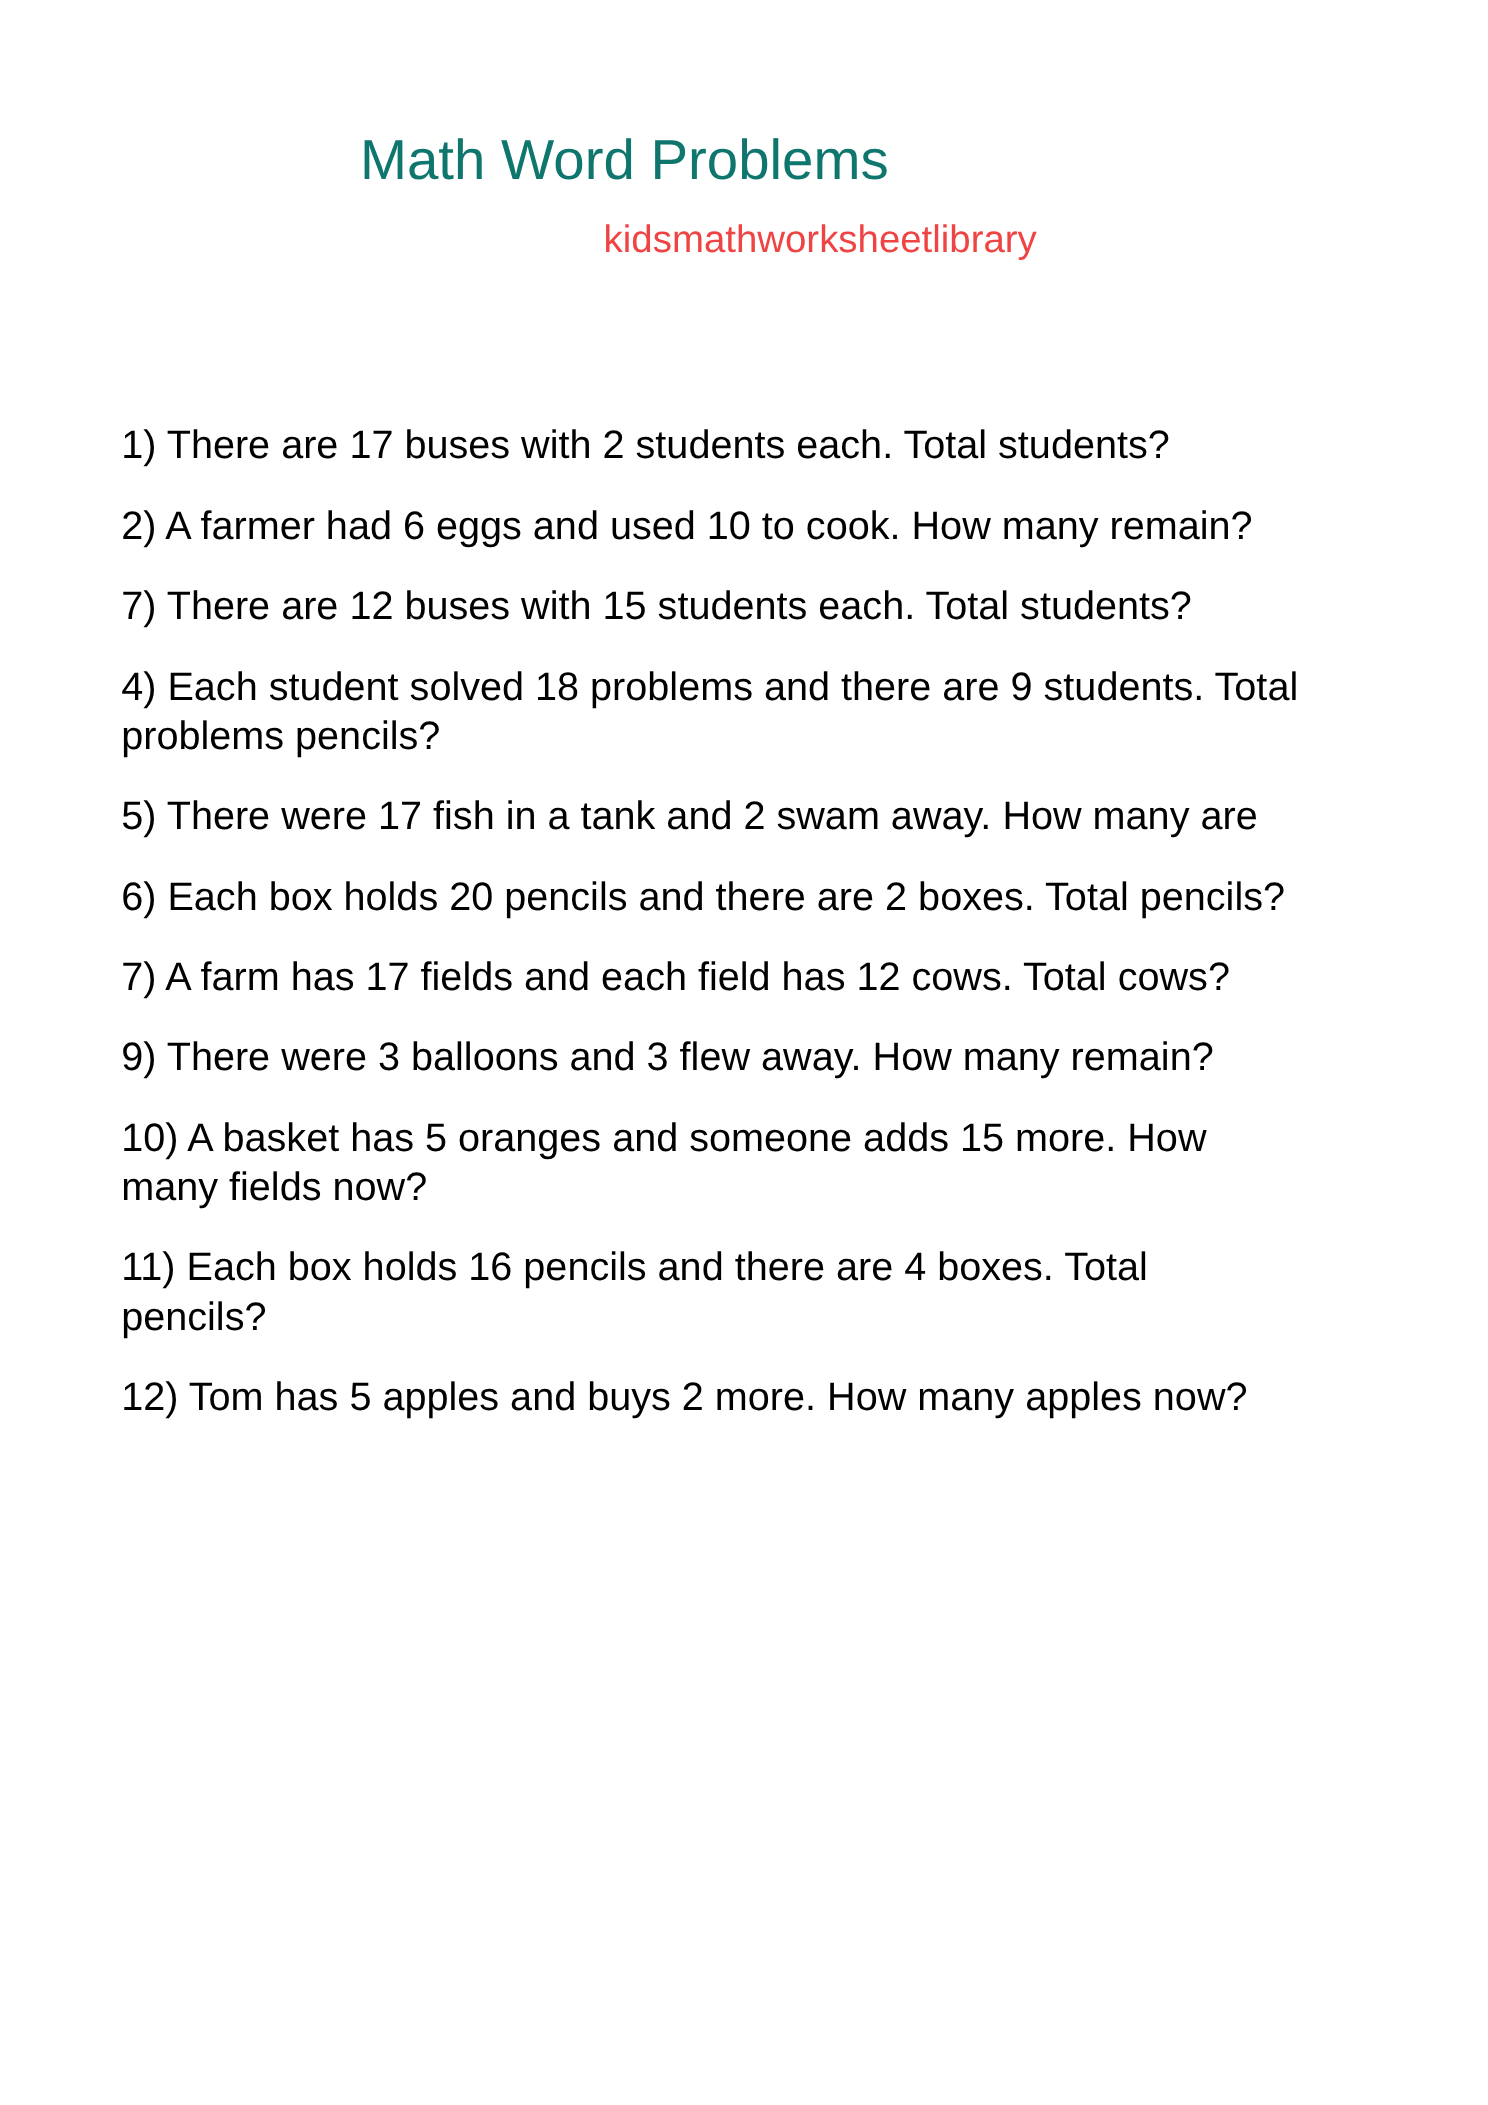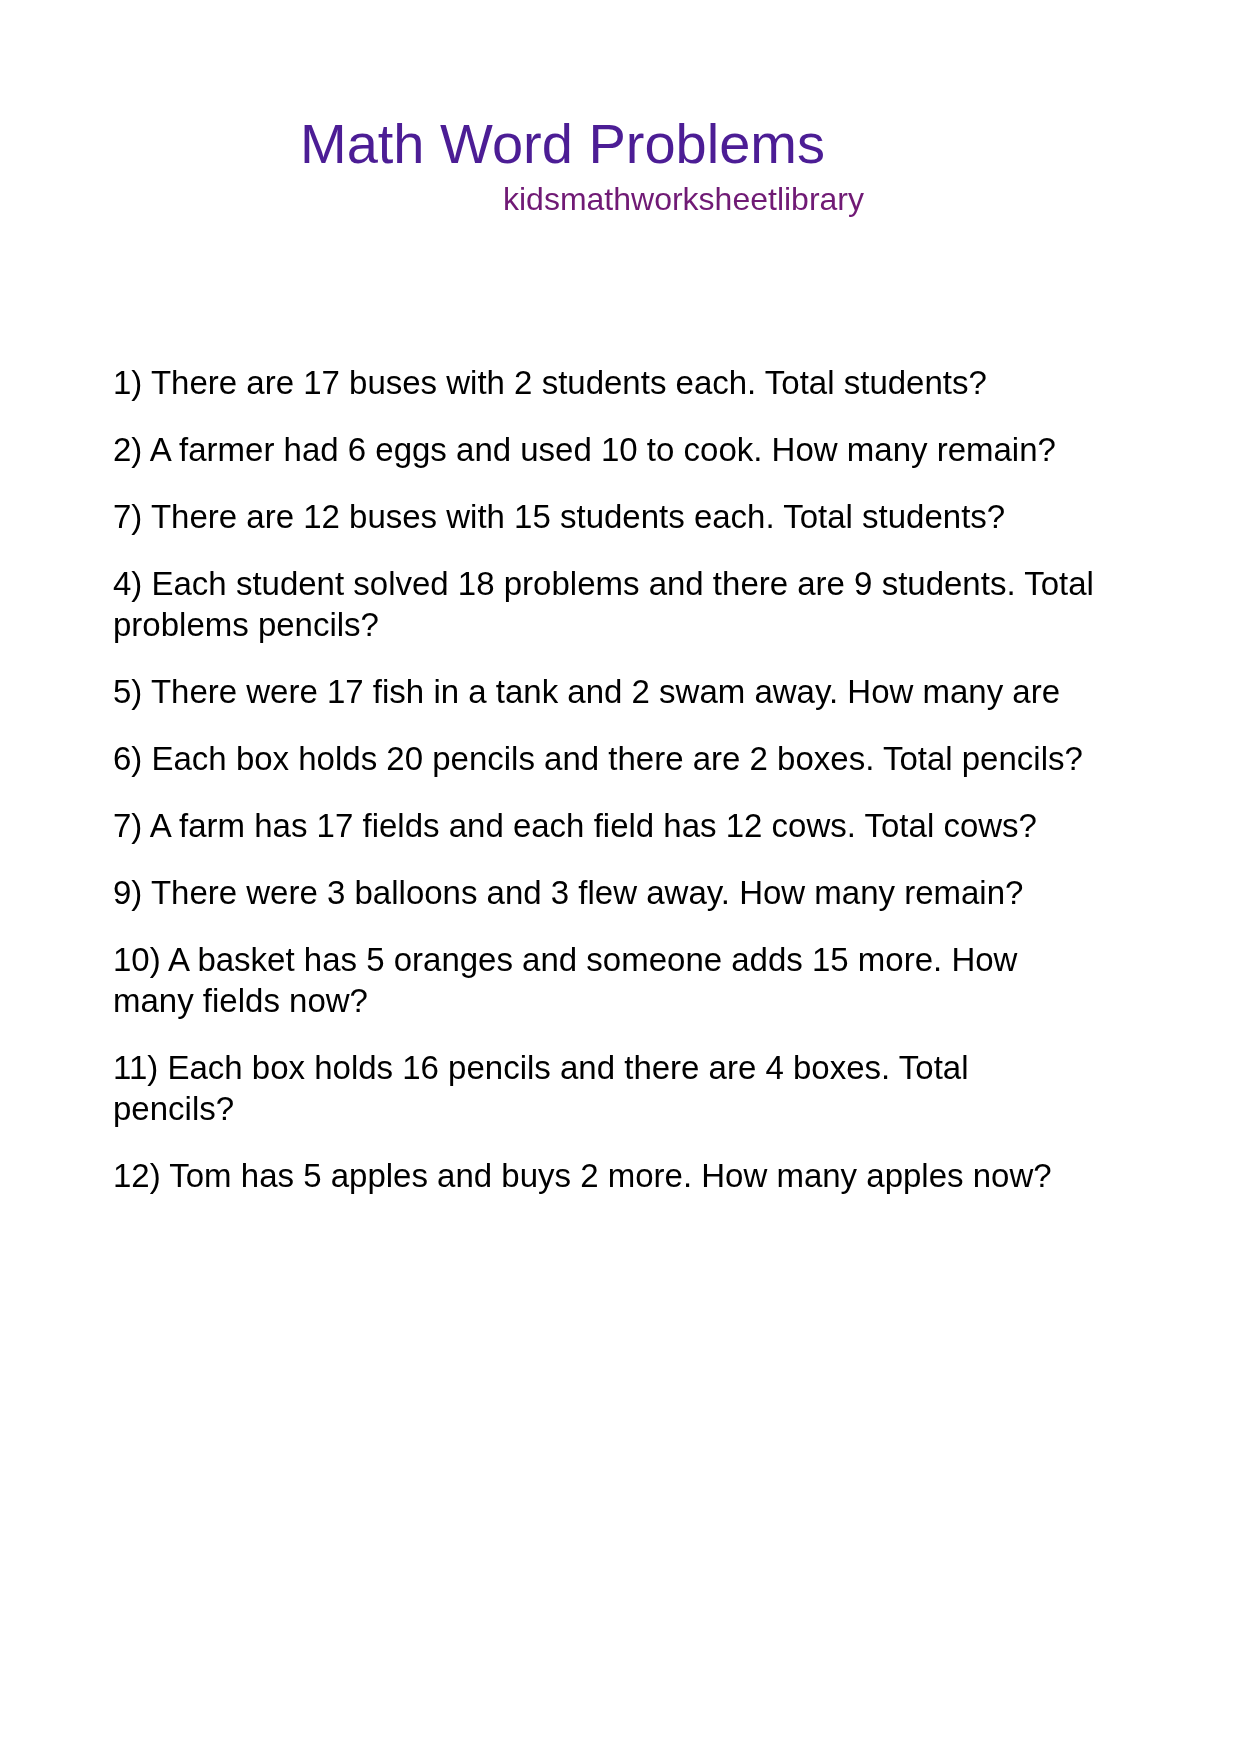--- a/index.html
+++ b/index.html
@@ -11,45 +11,45 @@
       width: 1240px;
       height: 1754px;
       position: relative;
       overflow: hidden;
       font-family: "Liberation Sans", "DejaVu Sans", sans-serif;
       color: #000000;
     }
     .title {
       position: absolute;
       left: 300px;
-      top: 111px;
+      top: 100px;
       margin: 0;
-      font-size: 56px;
+      font-size: 47px;
       font-weight: normal;
       line-height: 66px;
       white-space: nowrap;
-      color: #4c1d95;
+      color: #0f766e;
     }
     .subtitle {
       position: absolute;
       left: 503px;
       top: 179px;
       margin: 0;
       font-size: 32px;
       line-height: 40px;
       white-space: nowrap;
-      color: #701a75;
+      color: #ef4444;
       text-align: right;
     }
     .problems {
       position: absolute;
       left: 101px;
       top: 350px;
       width: 1060px;
-      margin: 12px;
+      margin: 0;
       padding: 0;
       list-style: none;
     }
     .problem {
       font-size: 33px;
       line-height: 41px;
       margin: 0 0 26px 0;
       white-space: nowrap;
     }
     .problem .line {

